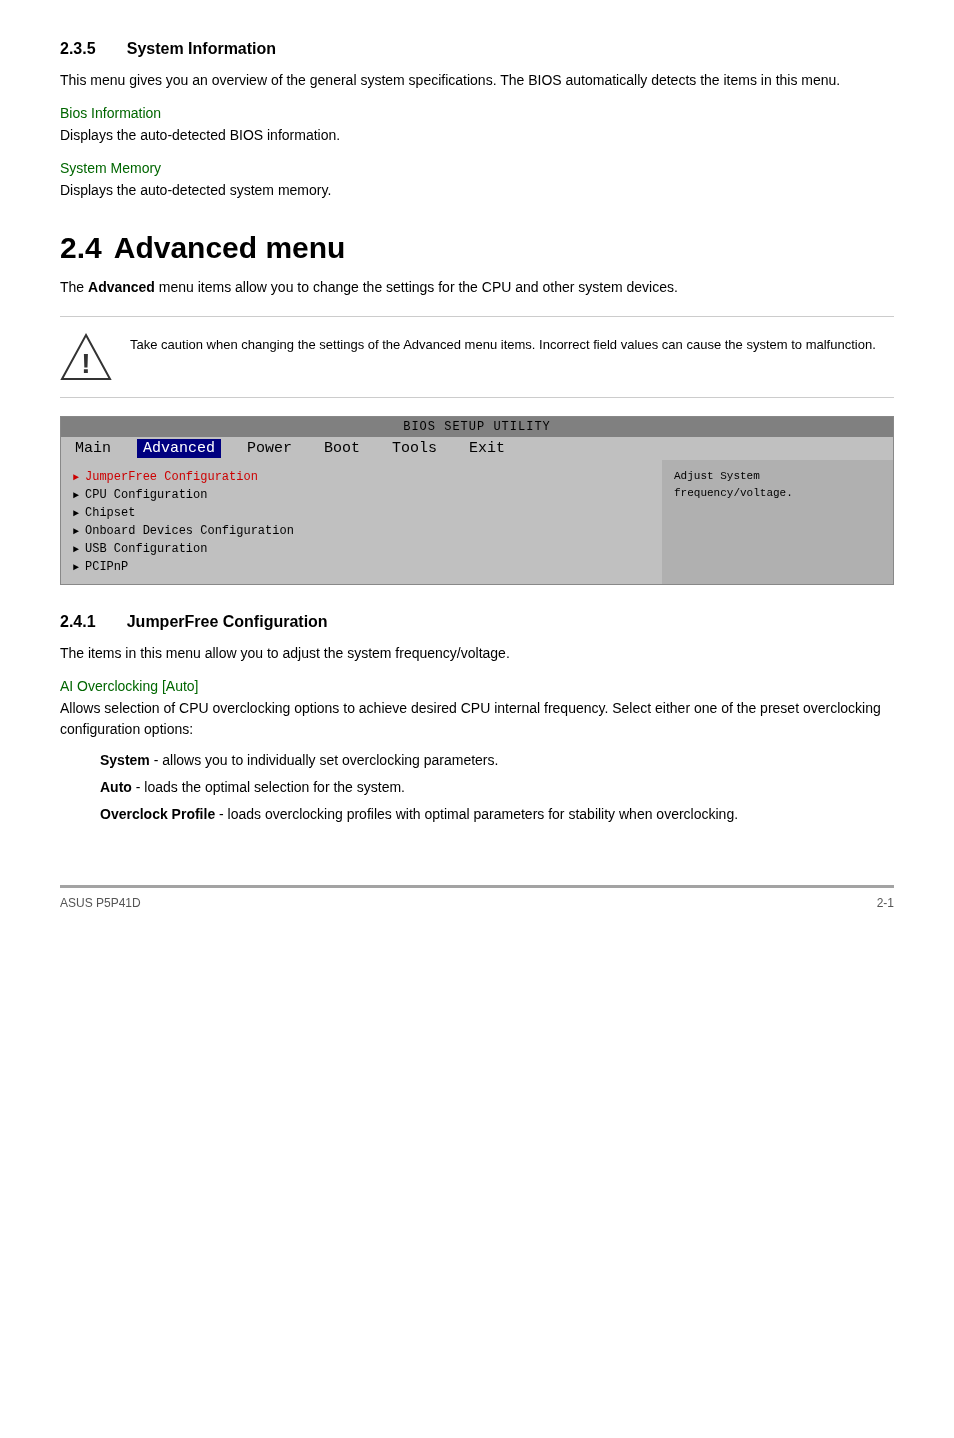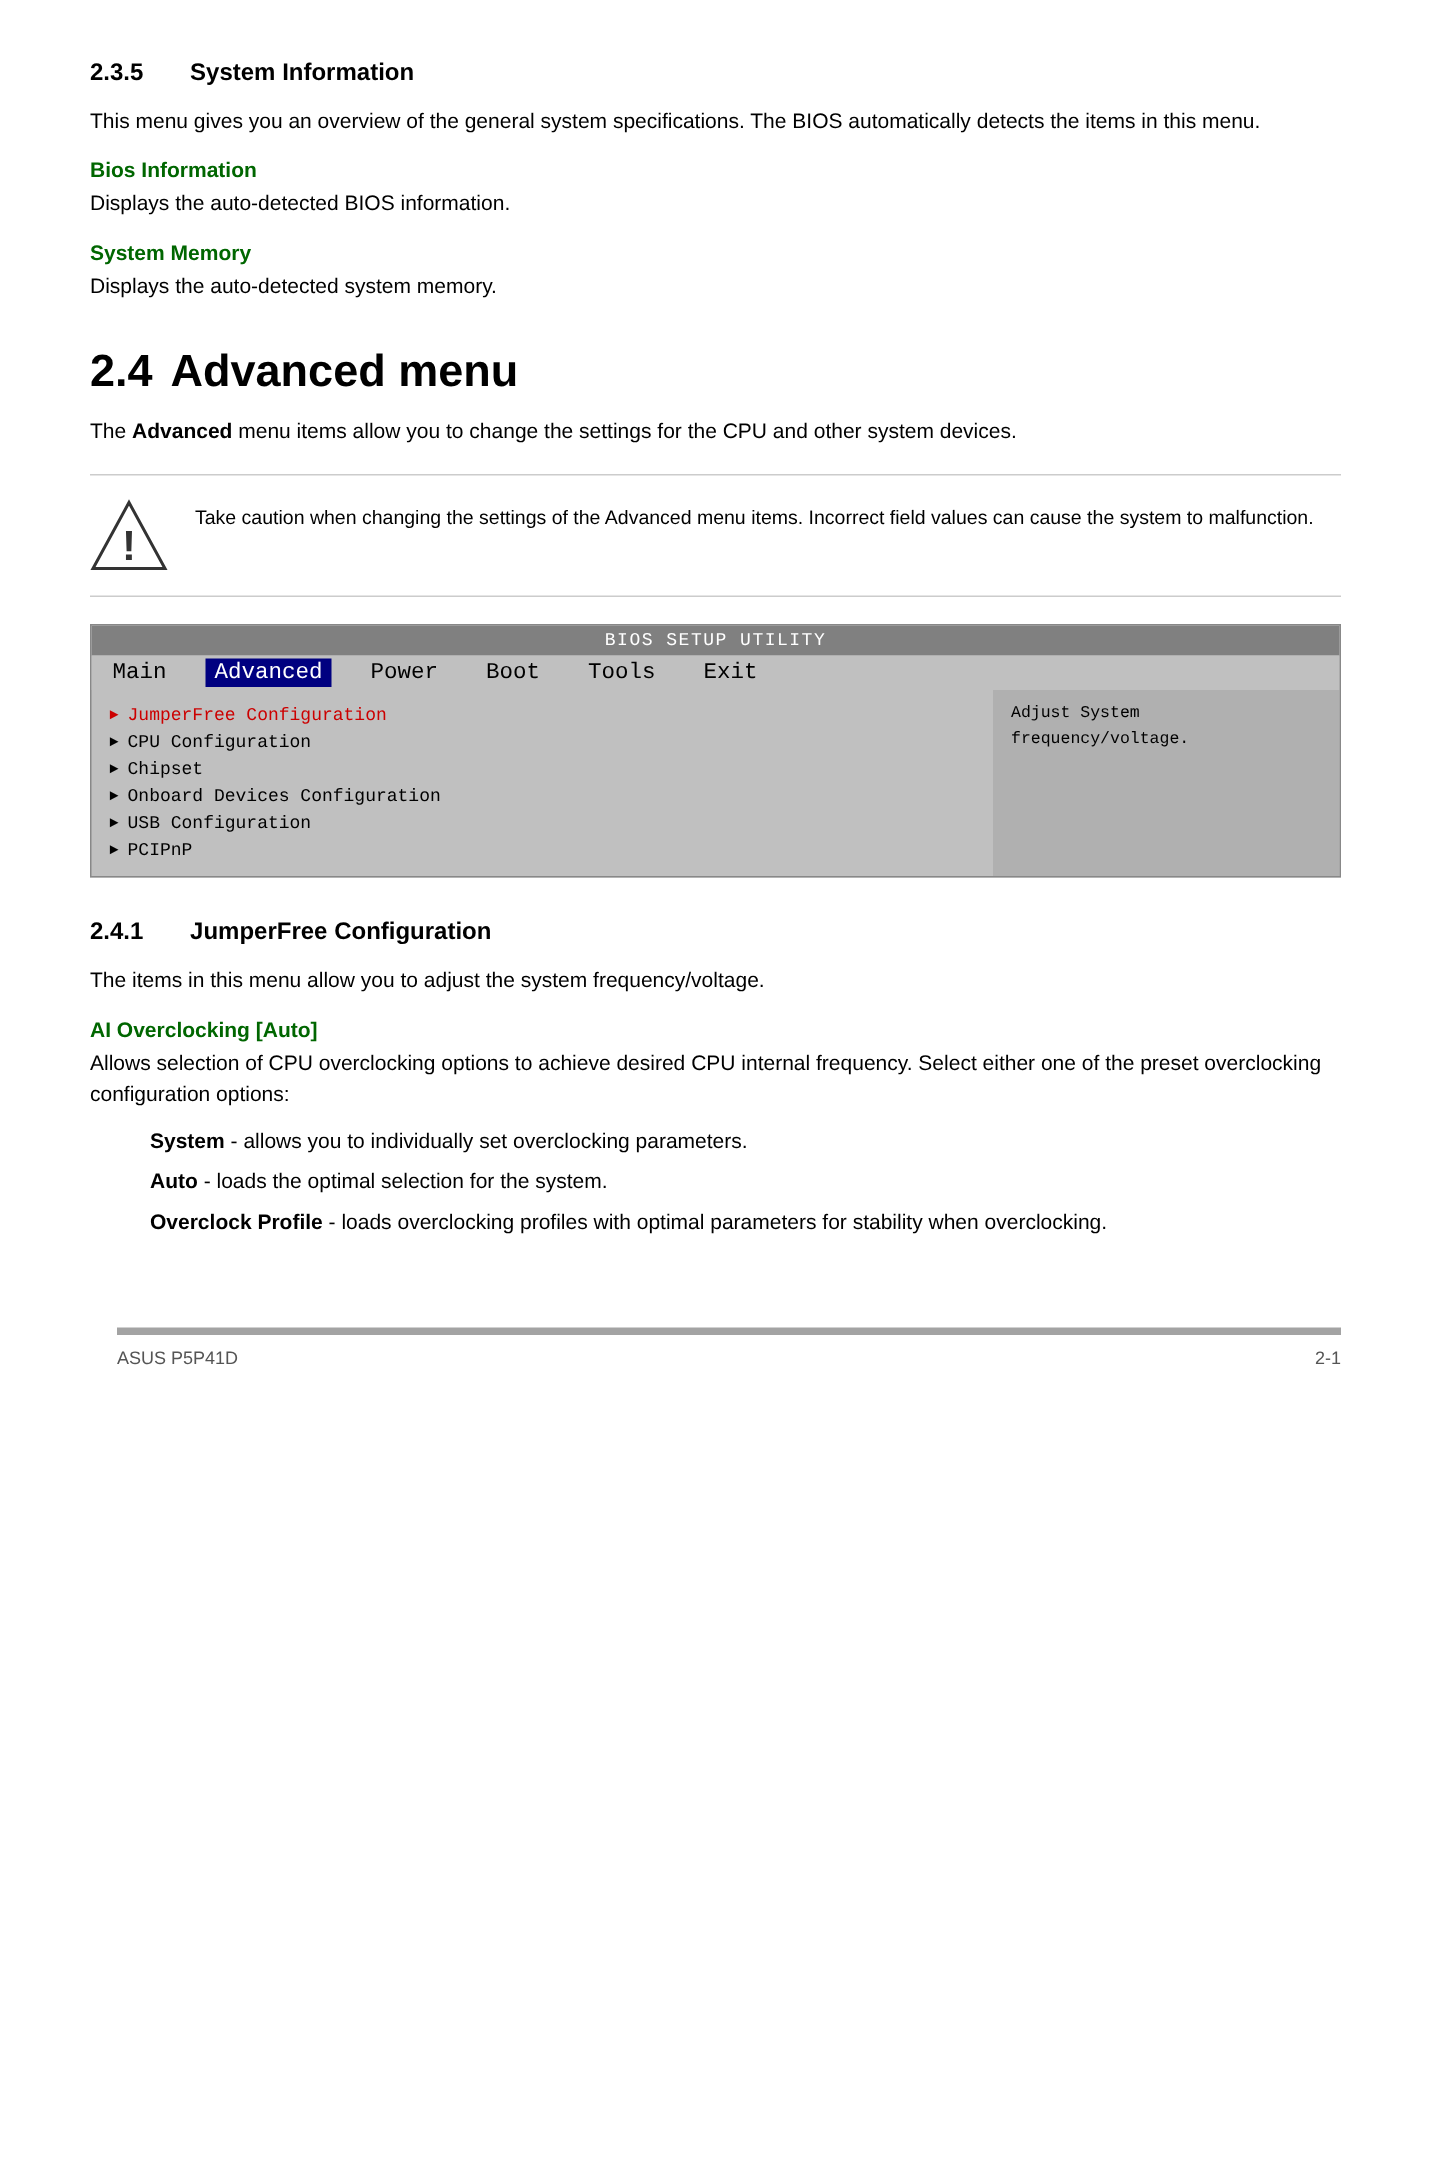--- a/index.html
+++ b/index.html
@@ -24,21 +24,21 @@
       margin-bottom: 12px;
       margin-top: 30px;
     }
     .section-header-small {
       display: flex;
       align-items: center;
       gap: 20px;
       margin-bottom: 6px;
     }
     .subsection-title {
-      font-weight: bold;
+      font-weight: normal;
       font-size: 14px;
       color: #006600;
       margin-top: 14px;
       margin-bottom: 4px;
     }
     p {
       margin-bottom: 10px;
       line-height: 1.5;
     }
 
@@ -67,21 +67,21 @@
     .bios-screen {
       background: #c0c0c0;
       border: 1px solid #888;
       font-family: 'Courier New', monospace;
       font-size: 12px;
       margin: 18px 0 28px 0;
       overflow: hidden;
     }
     .bios-titlebar {
       background: #808080;
-      color: #ffffff;
+      color: #000000;
       text-align: center;
       padding: 3px 0;
       font-family: 'Courier New', monospace;
       font-size: 12px;
       letter-spacing: 1px;
     }
     .bios-menubar {
       background: #c0c0c0;
       display: flex;
       padding: 2px 8px;
@@ -125,28 +125,27 @@
     }
     .bios-item.highlighted {
       color: #cc0000;
     }
     .bios-arrow {
       font-size: 10px;
     }
 
     
     .page-footer {
-      border-top: 5px solid #a3a3a3;
+      border-top: 3px solid #a3a3a3;
       margin-top: 60px;
       padding-top: 8px;
       display: flex;
       justify-content: space-between;
       font-size: 12px;
       color: #555;
-      margin-left: 18px;
     }
 
     
     .indent-block {
       margin-left: 40px;
       margin-bottom: 8px;
     }
     .indent-block p {
       margin-bottom: 6px;
     }

